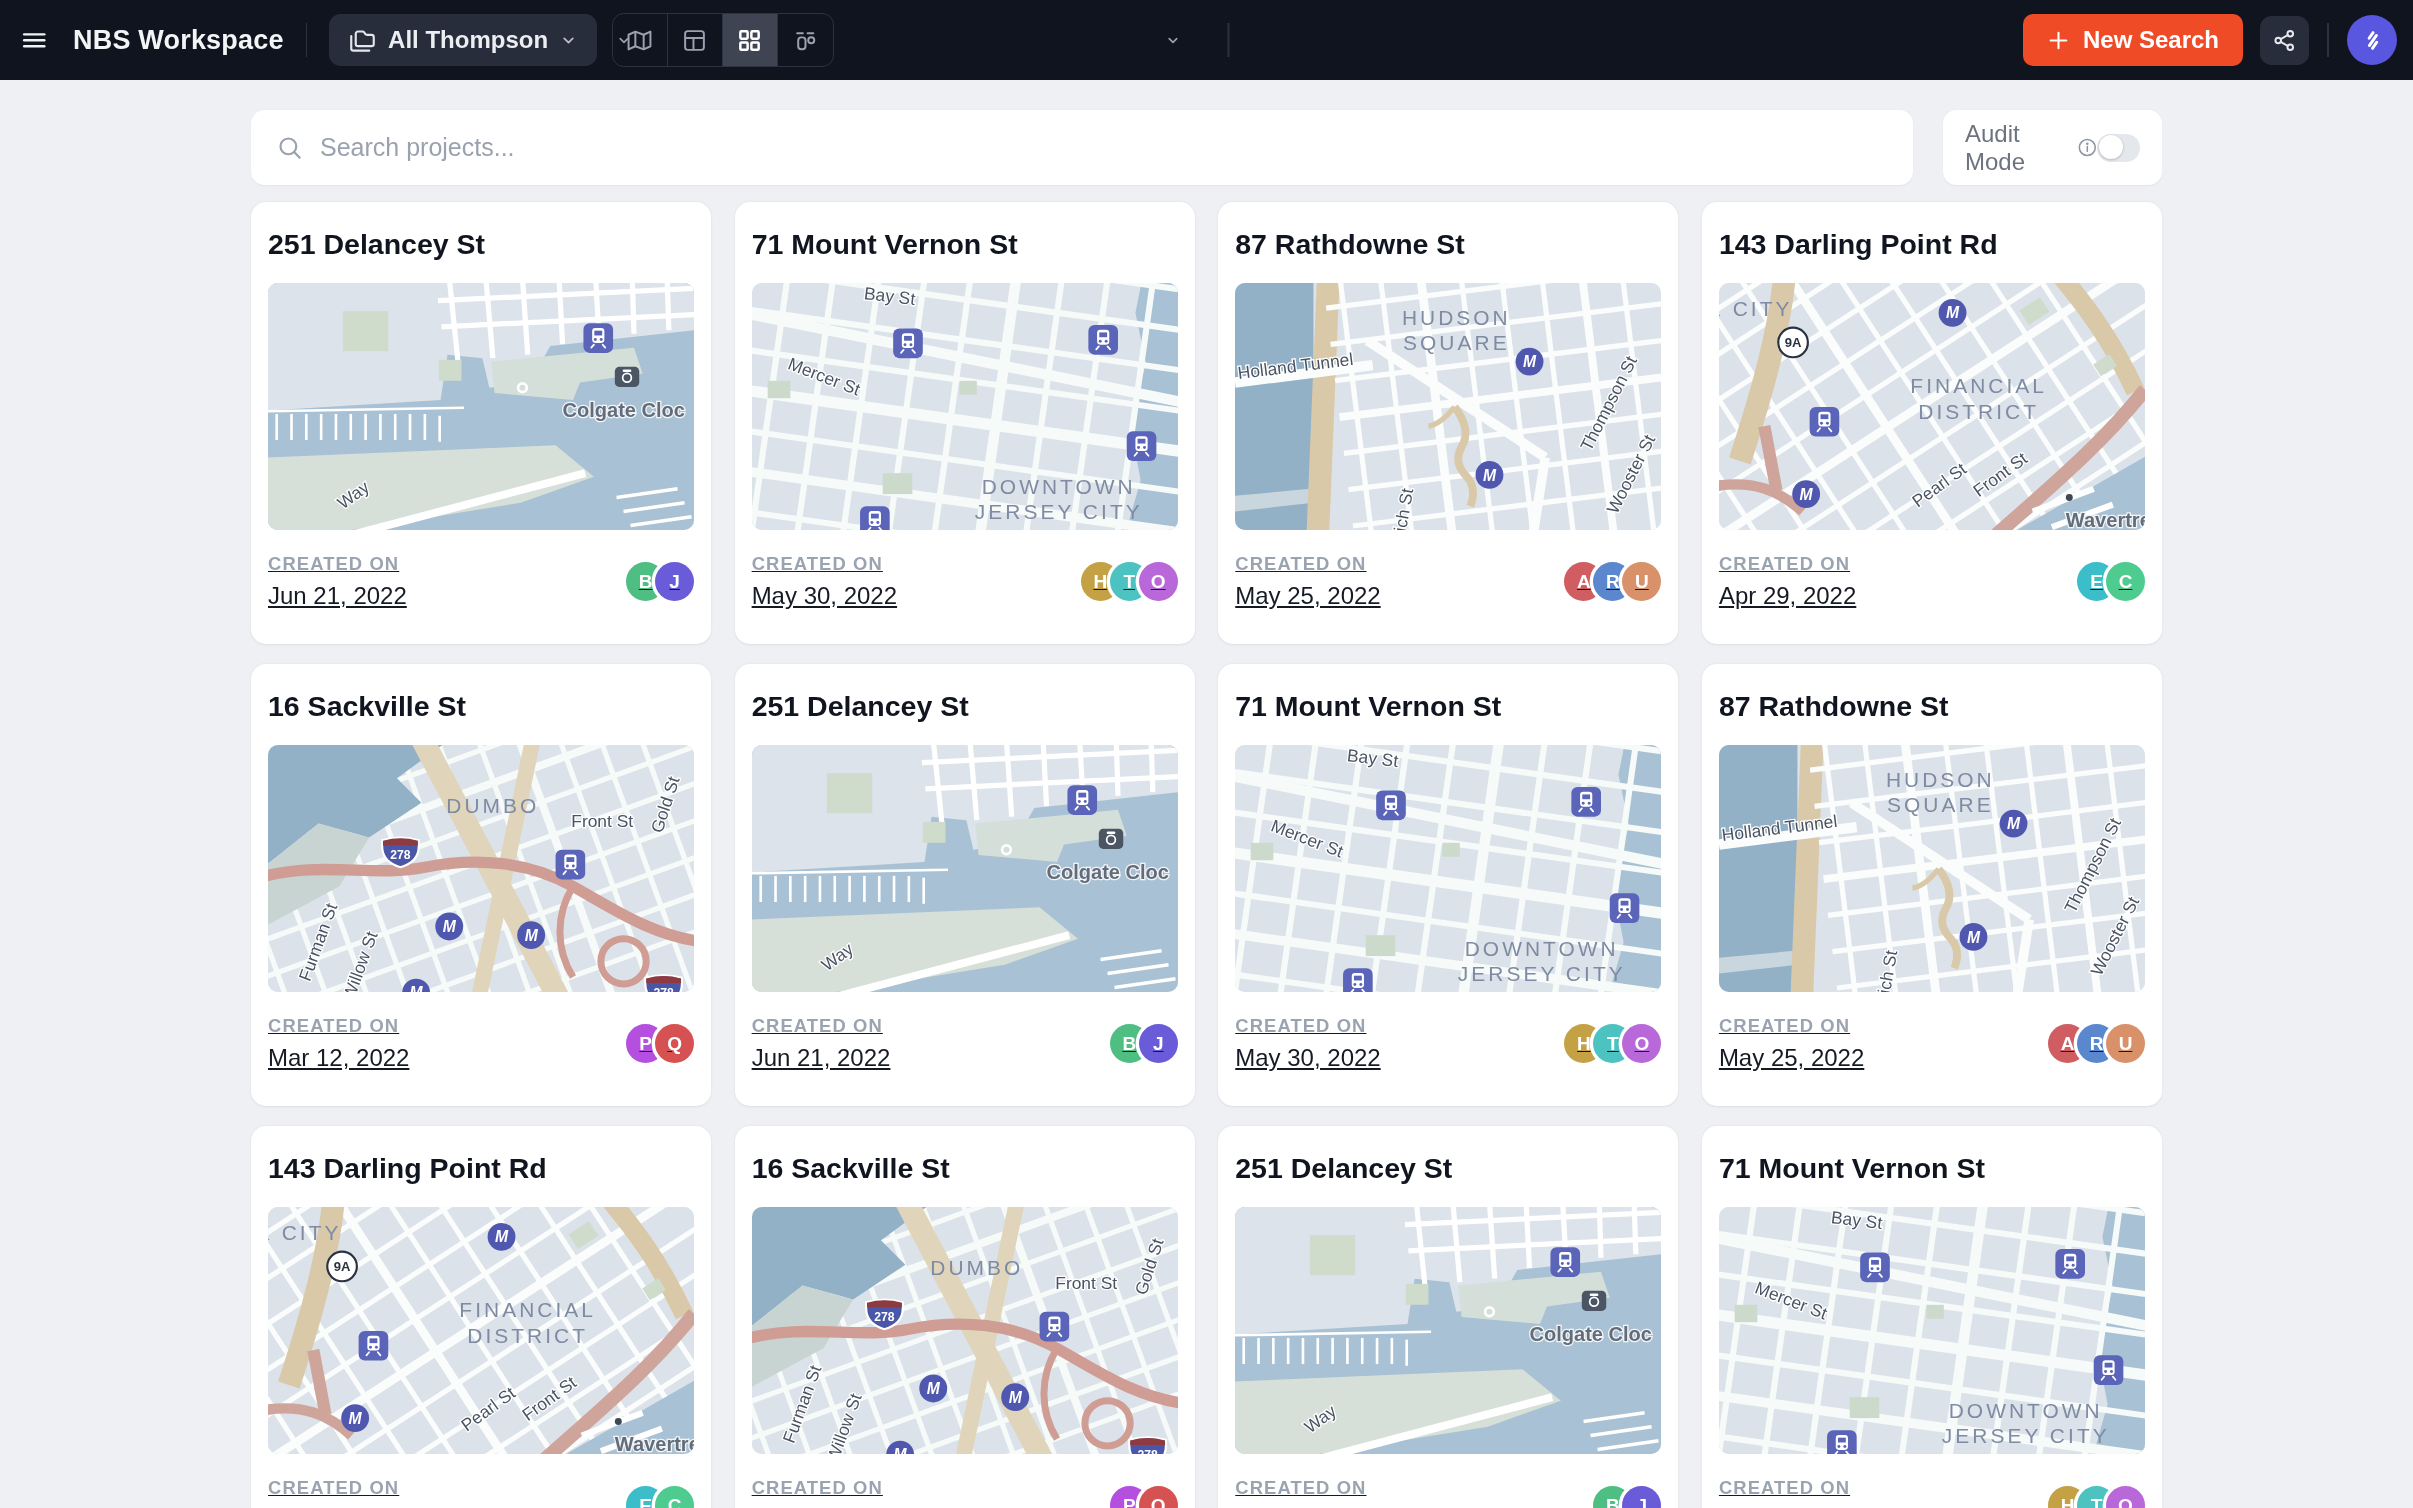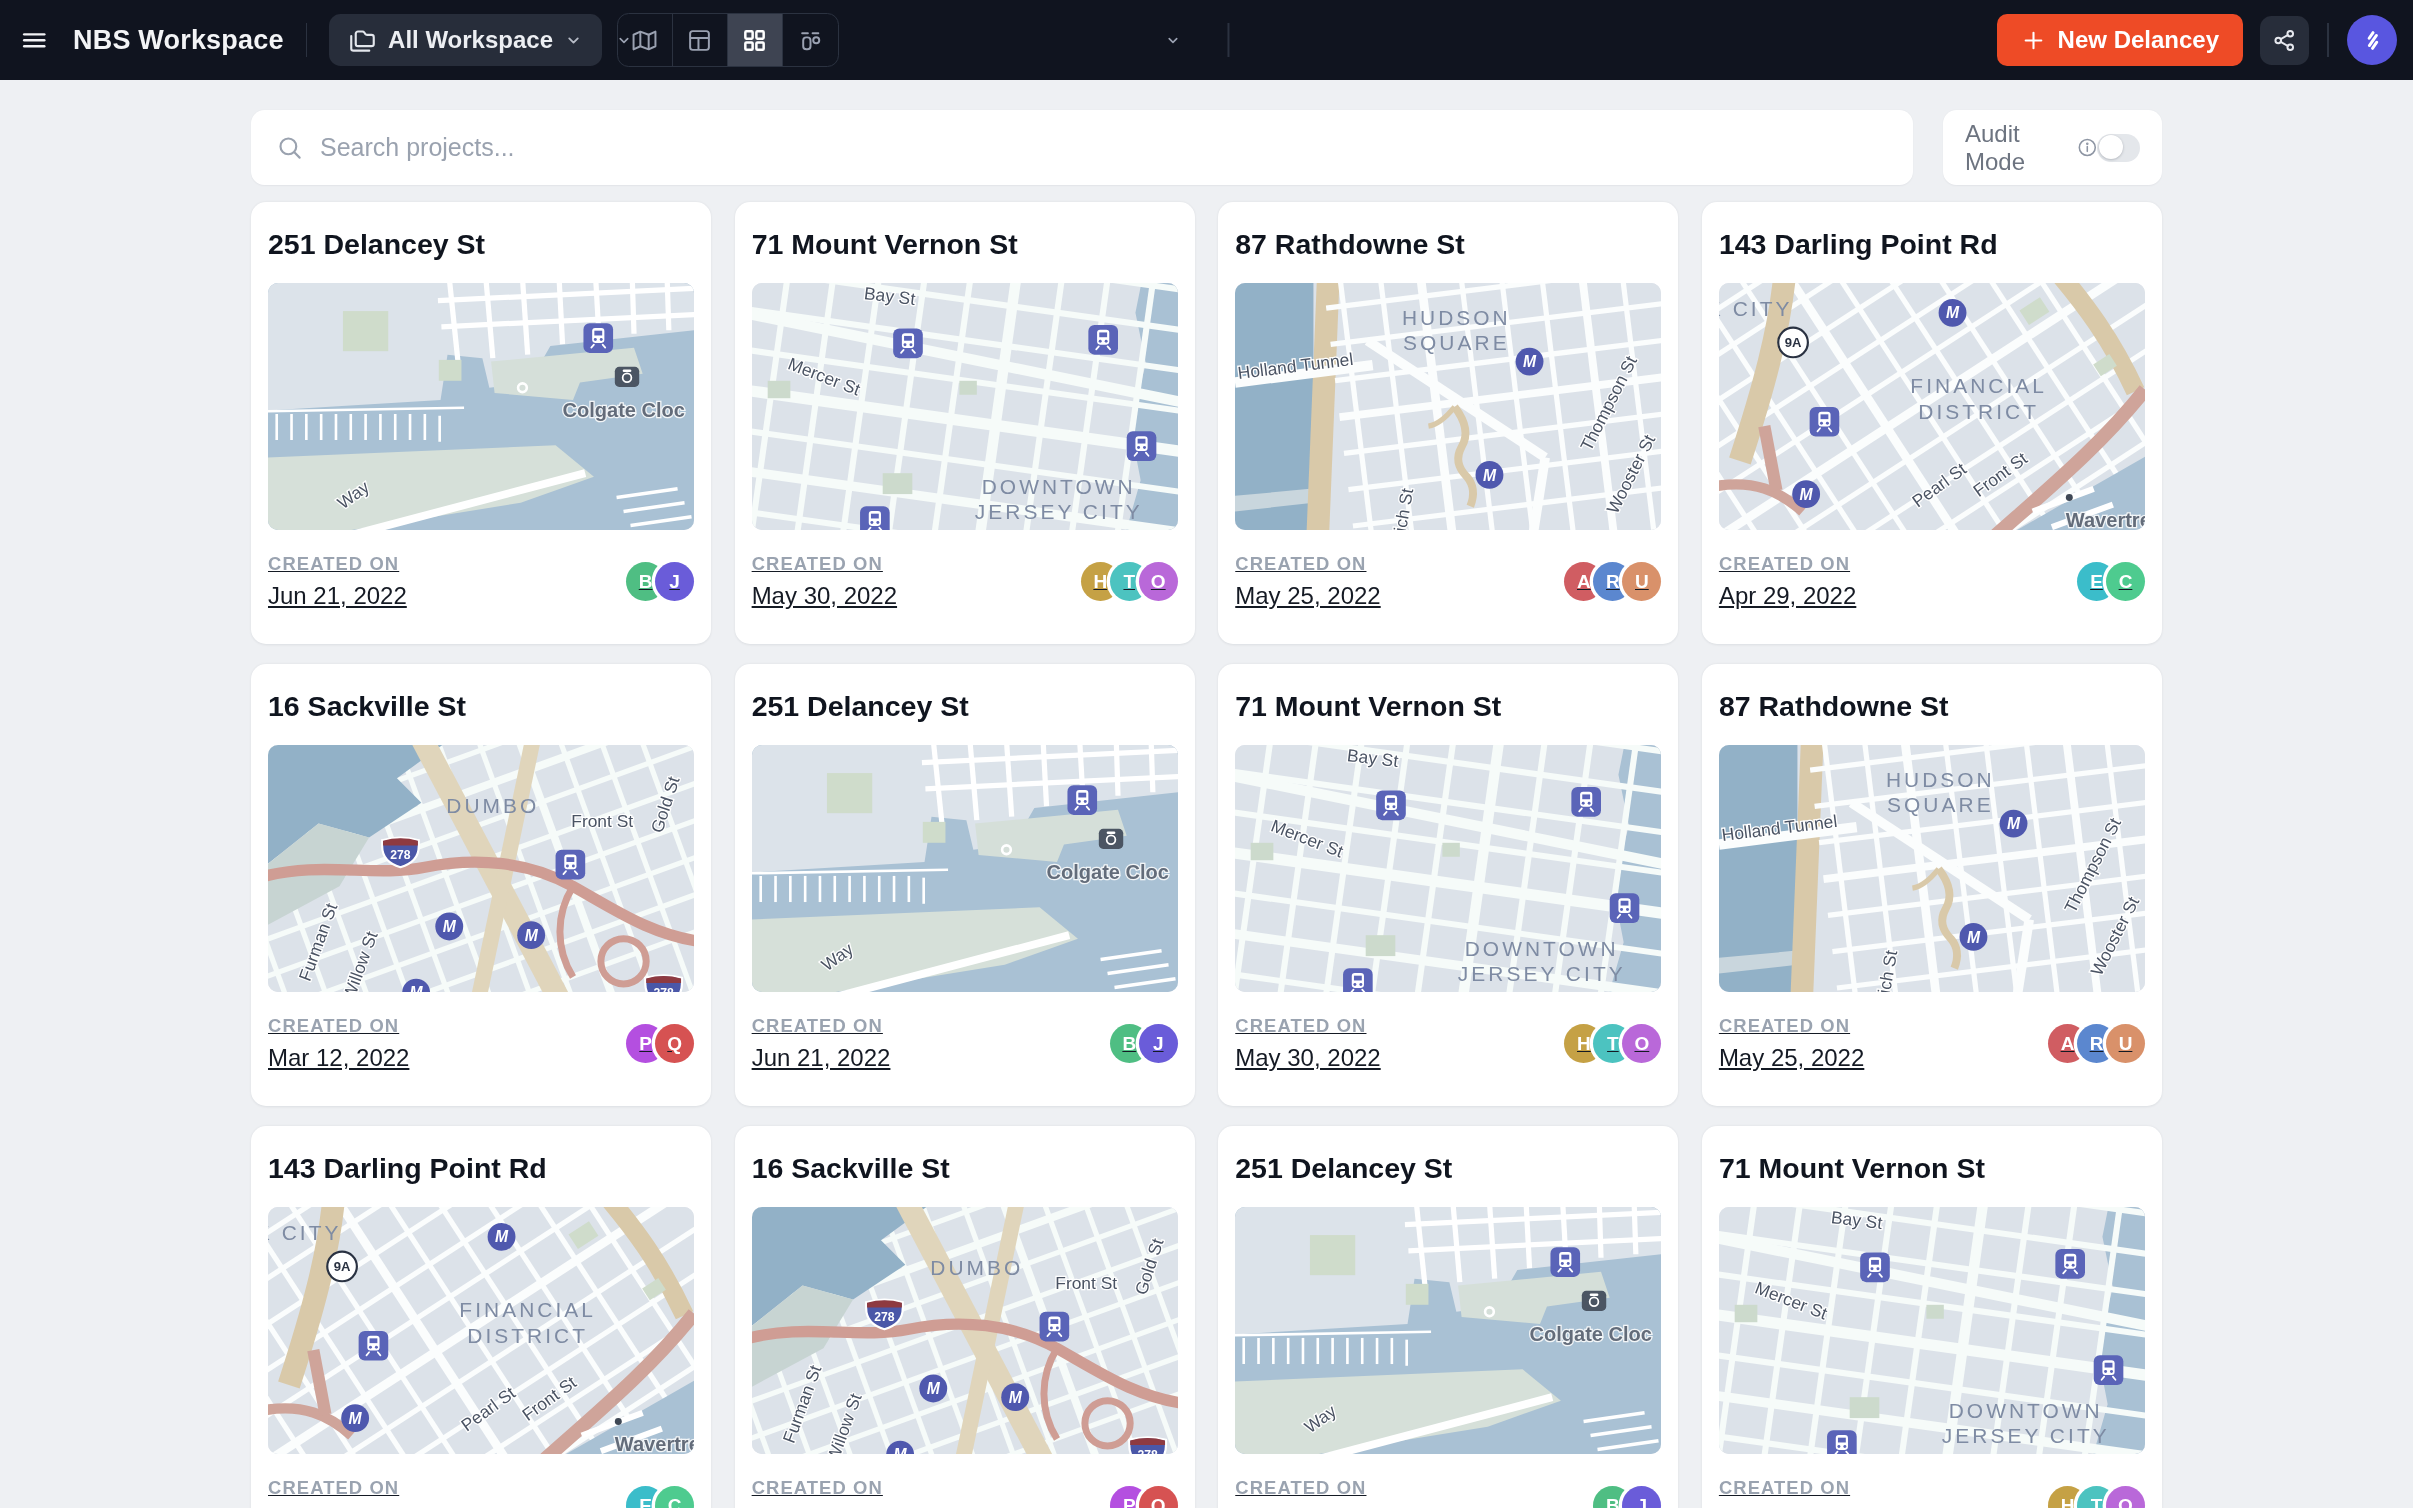--- a/index.html
+++ b/index.html
@@ -117,21 +117,21 @@
       </svg>
   </button>
   <div class="workspace-name">NBS Workspace</div>
   <div class="vdiv"></div>
 
   <button class="proj-btn">
     <svg viewBox="0 0 24 24" fill="none" stroke="currentColor" stroke-width="1.9" stroke-linecap="round" stroke-linejoin="round">
         <path d="M20 17a2 2 0 0 0 2-2V9a2 2 0 0 0-2-2h-3.9a2 2 0 0 1-1.69-.9l-.81-1.2a2 2 0 0 0-1.67-.9H8a2 2 0 0 0-2 2v9a2 2 0 0 0 2 2Z"></path>
         <path d="M2 8v11a2 2 0 0 0 2 2h14"></path>
       </svg>
-    <span>All Workspace</span>
+    <span>All Thompson</span>
     <svg class="chev" viewBox="0 0 24 24" fill="none" stroke="currentColor" stroke-width="2.6" stroke-linecap="round" stroke-linejoin="round">
         <path d="m6 9 6 6 6-6"></path>
       </svg>
   </button>
 
   <div class="view-toggle">
     <button class="seg">
       <svg viewBox="0 0 24 24" fill="none" stroke="currentColor" stroke-width="1.9" stroke-linejoin="round">
           <path d="M1.5 6.5 8 3.5l8 3 6.5-3v14l-6.5 3-8-3-6.5 3z"></path>
           <path d="M8 3.5v14.5"></path>
@@ -198,21 +198,21 @@
         </svg>
     </button>
   </div>
 
   <div class="right-tools">
     <button class="new-project">
       <svg viewBox="0 0 24 24" fill="none" stroke="currentColor" stroke-width="2" stroke-linecap="round">
           <line x1="12" y1="4.5" x2="12" y2="19.5"></line>
           <line x1="4.5" y1="12" x2="19.5" y2="12"></line>
         </svg>
-      <span>New Delancey</span>
+      <span>New Search</span>
     </button>
     <button class="share-btn">
       <svg viewBox="0 0 24 24" fill="none" stroke="currentColor" stroke-width="1.9" stroke-linecap="round">
           <circle cx="17.5" cy="5.5" r="2.7"></circle>
           <circle cx="6" cy="12" r="2.7"></circle>
           <circle cx="17.5" cy="18.5" r="2.7"></circle>
           <line x1="8.4" y1="10.7" x2="15.1" y2="6.8"></line>
           <line x1="8.4" y1="13.3" x2="15.1" y2="17.2"></line>
         </svg>
     </button>

